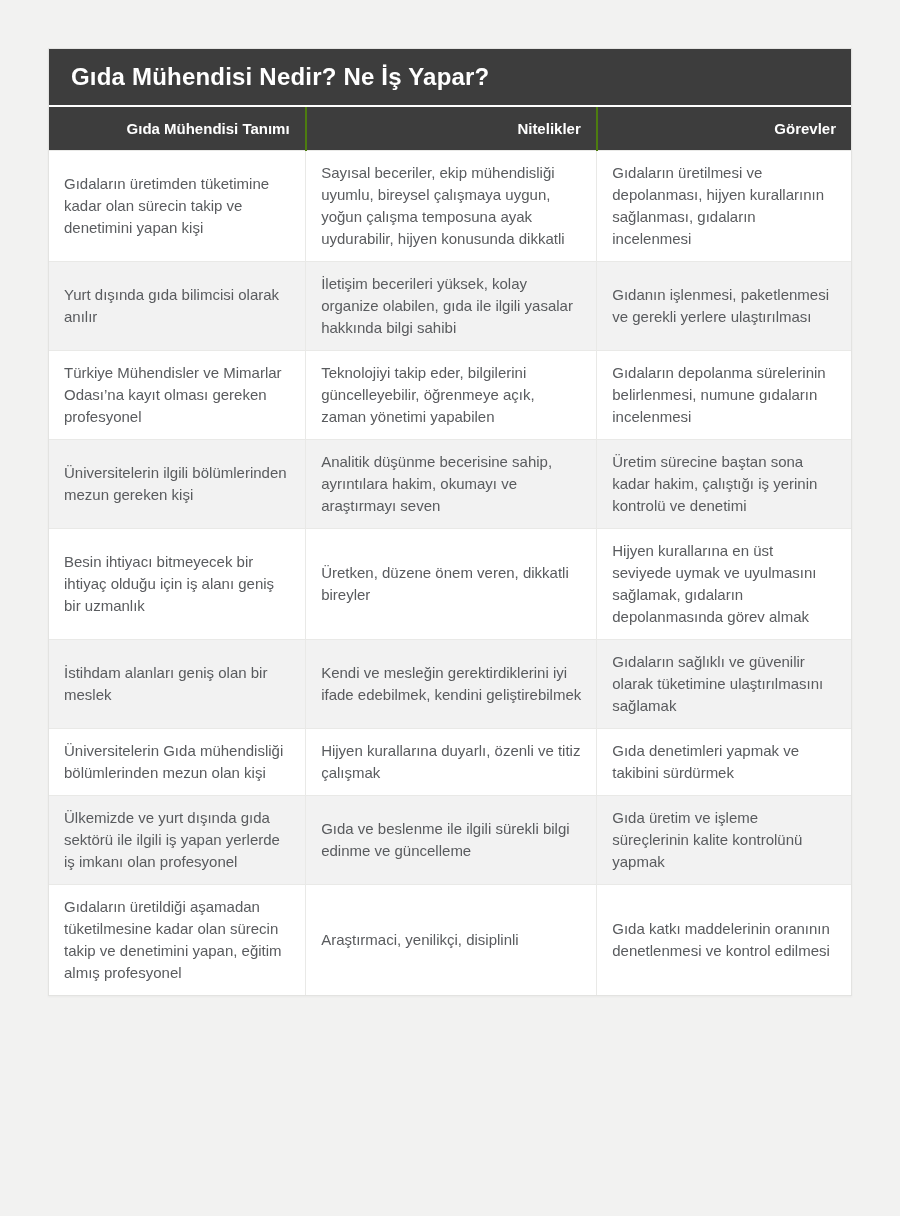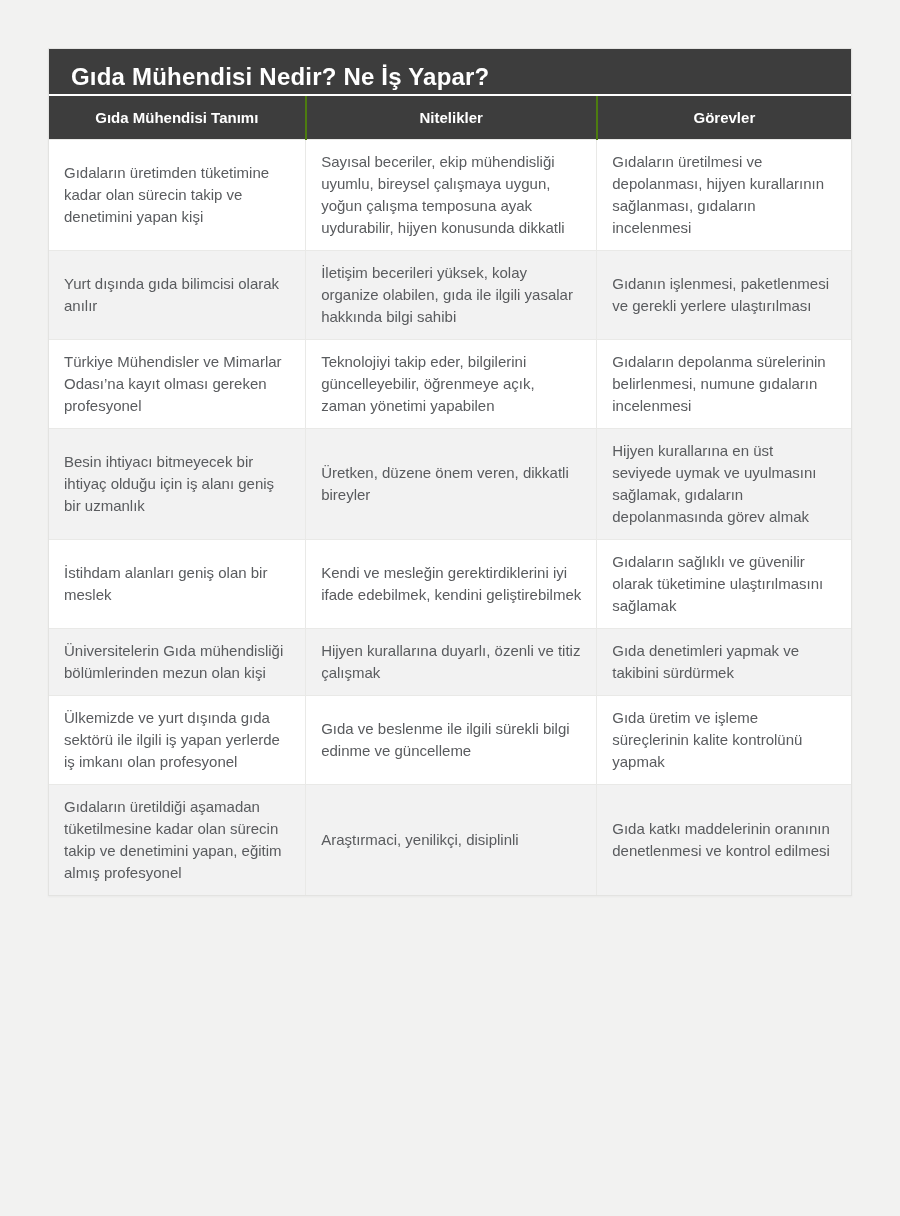--- a/index.html
+++ b/index.html
@@ -15,21 +15,21 @@
     background: #f2f2f1;
   }
   .card {
     width: 804px;
     background: #ffffff;
     border: 1px solid #e3e3e1;
     box-shadow: 0 1px 2px rgba(0,0,0,0.04);
   }
   .title-bar {
     background: #3d3d3d;
-    padding: 14px 22px 3px 22px;
+    padding: 14px 22px 14px 22px;
     border-bottom: 2px solid #ffffff;
   }
   .title-bar h1 {
     color: #ffffff;
     font-size: 24px;
     font-weight: bold;
     letter-spacing: 0.2px;
   }
   table {
     width: 100%;
@@ -37,21 +37,21 @@
     table-layout: fixed;
   }
   col.c1 { width: 32.0%; }
   col.c2 { width: 36.3%; }
   col.c3 { width: 31.7%; }
   thead th {
     background: #3d3d3d;
     color: #ffffff;
     font-size: 15px;
     font-weight: bold;
-    text-align: center;
+    text-align: right;
     padding: 13px 15px;
     vertical-align: middle;
   }
   thead th + th { border-left: 2px solid #4d7c0f; }
   tbody td {
     font-size: 15px;
     line-height: 22px;
     color: #595b5e;
     padding: 11px 15px;
     vertical-align: middle;
@@ -100,20 +100,25 @@
             <td>Yurt dışında gıda bilimcisi olarak anılır</td>
             <td>İletişim becerileri yüksek, kolay organize olabilen, gıda ile ilgili yasalar hakkında bilgi sahibi</td>
             <td>Gıdanın işlenmesi, paketlenmesi ve gerekli yerlere ulaştırılması</td>
           </tr>
           <tr>
             <td>Türkiye Mühendisler ve Mimarlar Odası’na kayıt olması gereken profesyonel</td>
             <td>Teknolojiyi takip eder, bilgilerini güncelleyebilir, öğrenmeye açık, zaman yönetimi yapabilen</td>
             <td>Gıdaların depolanma sürelerinin belirlenmesi, numune gıdaların incelenmesi</td>
           </tr>
           <tr>
+            <td>Üniversitelerin ilgili bölümlerinden mezun gereken kişi</td>
+            <td>Analitik düşünme becerisine sahip, ayrıntılara hakim, okumayı ve araştırmayı seven</td>
+            <td>Üretim sürecine baştan sona kadar hakim, çalıştığı iş yerinin kontrolü ve denetimi</td>
+          </tr>
+          <tr>
             <td>Besin ihtiyacı bitmeyecek bir ihtiyaç olduğu için iş alanı geniş bir uzmanlık</td>
             <td>Üretken, düzene önem veren, dikkatli bireyler</td>
             <td>Hijyen kurallarına en üst seviyede uymak ve uyulmasını sağlamak, gıdaların depolanmasında görev almak</td>
           </tr>
           <tr>
             <td>İstihdam alanları geniş olan bir meslek</td>
             <td>Kendi ve mesleğin gerektirdiklerini iyi ifade edebilmek, kendini geliştirebilmek</td>
             <td>Gıdaların sağlıklı ve güvenilir olarak tüketimine ulaştırılmasını sağlamak</td>
           </tr>
           <tr>

